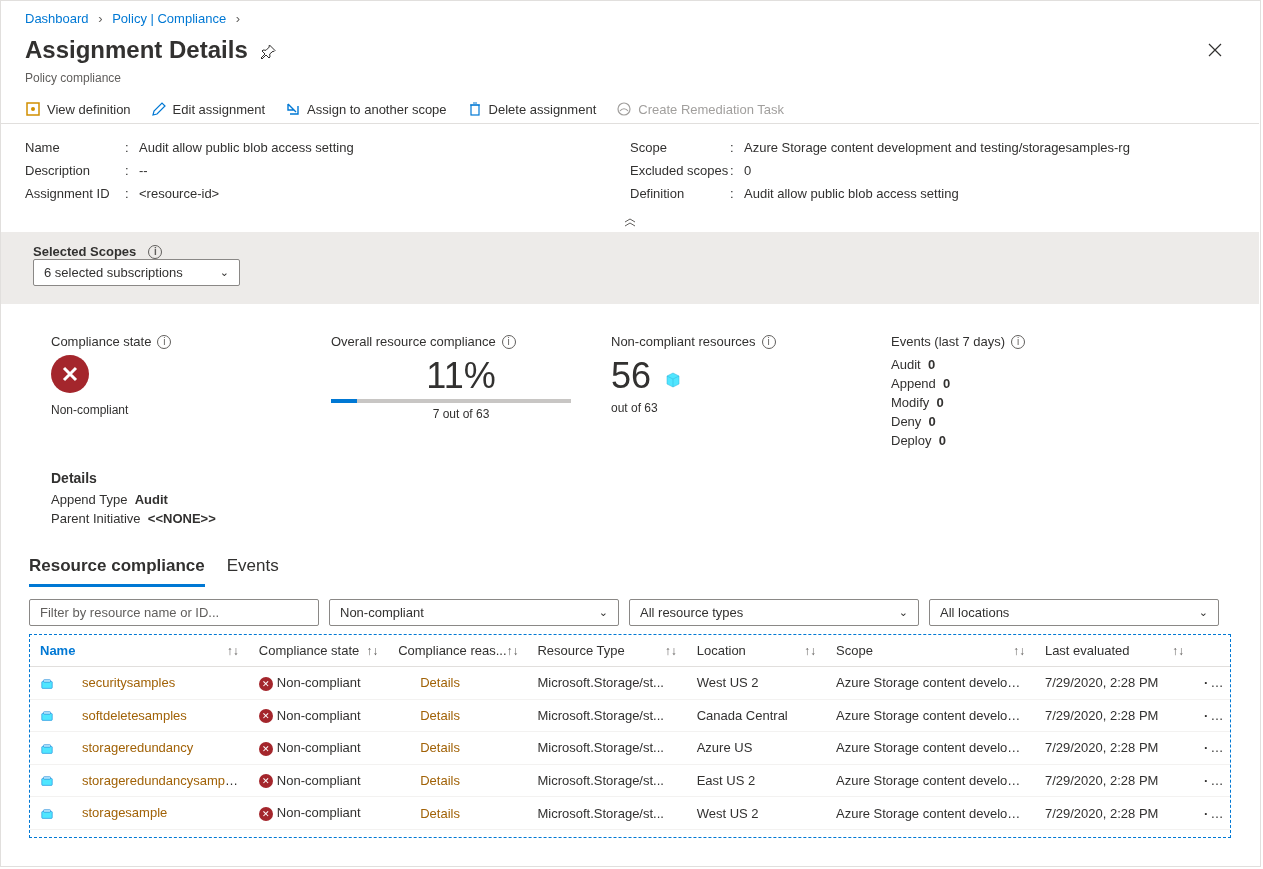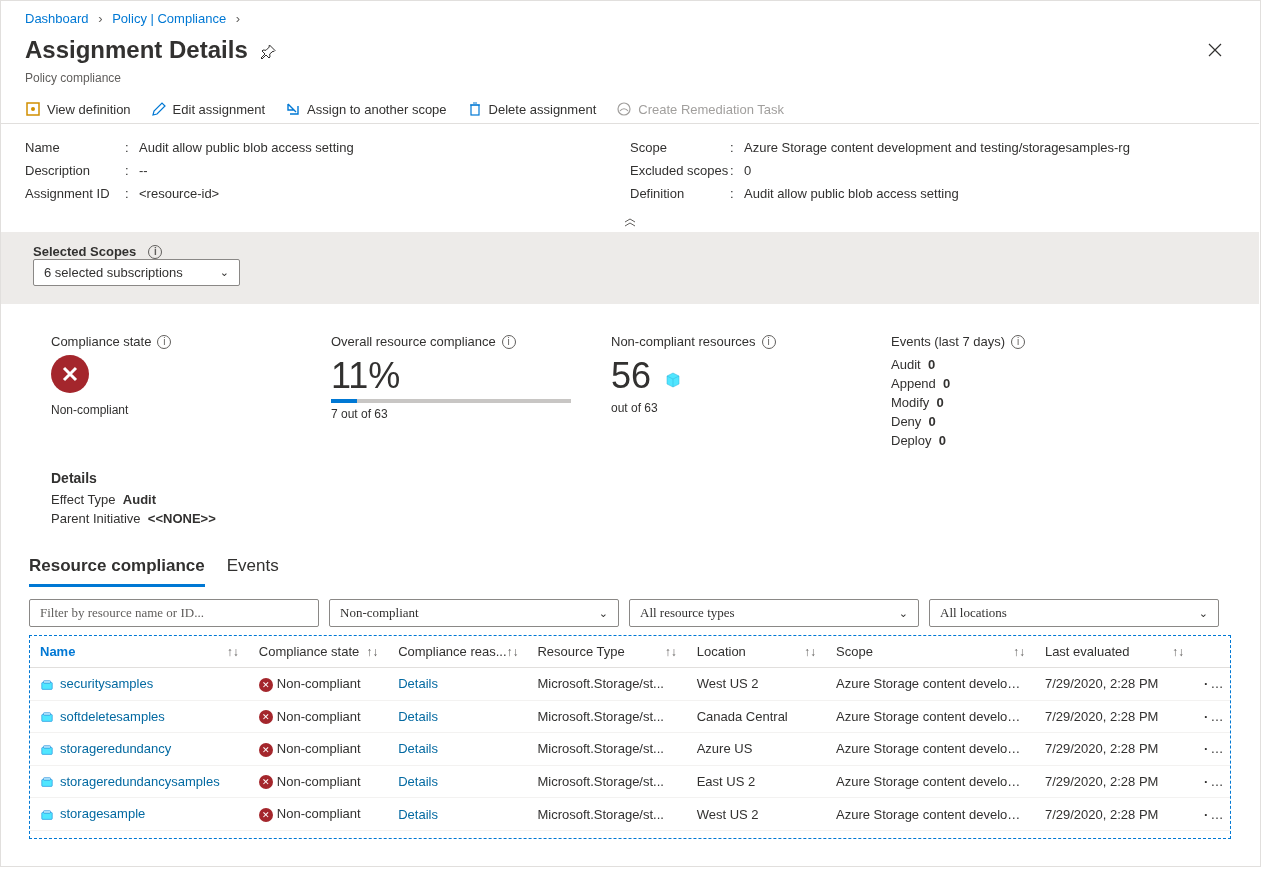--- a/index.html
+++ b/index.html
@@ -34,41 +34,41 @@
   .kvrow .c { width: 14px; }
   .kvrow .v { flex: 1; }
   .collapse-row { text-align: center; color: #605e5c; padding: 2px 0; cursor: pointer; }
   .scopes { background: #edebe9; padding: 12px 32px 18px 32px; }
   .scopes-label { font-weight: 600; font-size: 13px; display: flex; align-items: center; gap: 12px; }
   .info-ic { width: 14px; height: 14px; border: 1px solid #605e5c; border-radius: 50%; font-size: 10px; display: inline-flex; align-items: center; justify-content: center; color: #605e5c; }
   .select { background: #fff; border: 1px solid #8a8886; border-radius: 2px; padding: 5px 10px; width: 207px; margin-top: 0; display: flex; justify-content: space-between; align-items: center; cursor: pointer; }
   .stats { display: flex; padding: 30px 50px 10px 50px; gap: 20px; }
   .stat { flex: 0 0 auto; }
   .stat.w1 { width: 260px; }
-  .stat.w2 { width: 260px; }
+  .stat.w2 { width: 260px; text-align: center; }
   .stat.w3 { width: 260px; }
   .stat .lbl { font-size: 13px; display: flex; align-items: center; gap: 6px; margin-bottom: 6px; }
   .nc-icon { width: 38px; height: 38px; background: #a4262c; border-radius: 50%; display: flex; align-items: center; justify-content: center; color: #fff; font-size: 22px; margin-top: 4px; }
   .nc-text { font-size: 12px; margin-top: 10px; color: #323130; }
   .big { font-size: 36px; font-weight: 400; }
   .progress { width: 240px; height: 4px; background: #c8c6c4; margin-top: 2px; position: relative; }
   .progress .bar { height: 100%; background: #0078d4; }
   .subtext { font-size: 12px; color: #323130; margin-top: 4px; }
   .cube { display: inline-block; width: 14px; height: 14px; margin-left: 4px; }
   .events-list div { font-size: 13px; padding: 2px 0; }
   .events-list b { font-weight: 600; }
   .details-block { padding: 10px 50px 20px; }
   .details-block h4 { font-size: 14px; font-weight: 600; margin-bottom: 4px; }
   .details-block .row { font-size: 13px; padding: 2px 0; }
   .details-block .row b { font-weight: 600; }
   .tabs { padding: 0 28px; border-bottom: none; display: flex; gap: 22px; }
   .tabs .tab { padding: 8px 0; cursor: pointer; font-size: 17px; }
   .tabs .tab.active { font-weight: 600; border-bottom: 3px solid #0078d4; color: #323130; }
   .tabs .tab:not(.active) { color: #323130; }
-  .filters { padding: 12px 28px 8px; display: flex; gap: 10px; font-family: Liberation Serif, serif; }
+  .filters { padding: 12px 28px 8px; display: flex; gap: 10px; }
   .filters .finput, .filters .fselect { border: 1px solid #8a8886; border-radius: 2px; padding: 5px 10px; display: flex; align-items: center; justify-content: space-between; cursor: pointer; font-size: 13px; }
   .filters .finput { width: 290px; color: #605e5c; }
   .filters .fselect { flex: 0 0 auto; }
   .filters .fs1 { width: 290px; }
   .filters .fs2 { width: 290px; }
   .filters .fs3 { width: 290px; }
   .table { margin: 0 28px; border: 1px dashed #0078d4; position: relative; }
   .thead, .trow { display: flex; align-items: center; }
   .thead { border-bottom: 1px solid #e1dfdd; }
   .th, .td { padding: 8px 10px; overflow: hidden; text-overflow: ellipsis; white-space: nowrap; font-size: 13px; }
@@ -77,21 +77,21 @@
   .col-name { width: 220px; }
   .col-cs { width: 140px; }
   .col-cr { width: 140px; }
   .col-rt { width: 160px; }
   .col-loc { width: 140px; }
   .col-scope { width: 210px; }
   .col-le { width: 160px; }
   .col-menu { width: 36px; text-align: center; cursor: pointer; }
   .sort-ic { font-size: 12px; color: #605e5c; display: flex; gap: 0; }
   .trow { border-bottom: 1px solid #f3f2f1; }
-  .td a { color: #0369a1; text-decoration: none; }
+  .td a { color: #a16207; text-decoration: none; margin-left: 22px; }
   .res-ic { display: inline-block; width: 14px; height: 14px; margin-right: 6px; vertical-align: middle; }
   .nc-dot { display: inline-flex; width: 14px; height: 14px; background: #a4262c; border-radius: 50%; color: #fff; font-size: 9px; align-items: center; justify-content: center; margin-right: 4px; vertical-align: middle; }
   .chev { font-size: 11px; color: #323130; }
   .tbody-wrap { max-height: 170px; overflow-y: auto; }
   .tbody-inner { min-height: 200px; }
   .dots { letter-spacing: 2px; font-weight: bold; }
 </style>
 </head>
 <body>
 
@@ -269,21 +269,21 @@
         <div><span>Append</span>&nbsp;&nbsp;<b>0</b></div>
         <div><span>Modify</span>&nbsp;&nbsp;<b>0</b></div>
         <div><span>Deny</span>&nbsp;&nbsp;<b>0</b></div>
         <div><span>Deploy</span>&nbsp;&nbsp;<b>0</b></div>
       </div>
     </div>
   </div>
 
   <div class="details-block">
     <h4>Details</h4>
-    <div class="row"><span>Effect Type</span>&nbsp;&nbsp;<b>Audit</b></div>
+    <div class="row"><span>Append Type</span>&nbsp;&nbsp;<b>Audit</b></div>
     <div class="row"><span>Parent Initiative</span>&nbsp;&nbsp;<b>&lt;&lt;NONE&gt;&gt;</b></div>
   </div>
 
   <div class="tabs">
     <div class="tab active">Resource compliance</div>
     <div class="tab">Events</div>
   </div>
 
   <div class="filters">
     <div class="finput">Filter by resource name or ID...</div>

